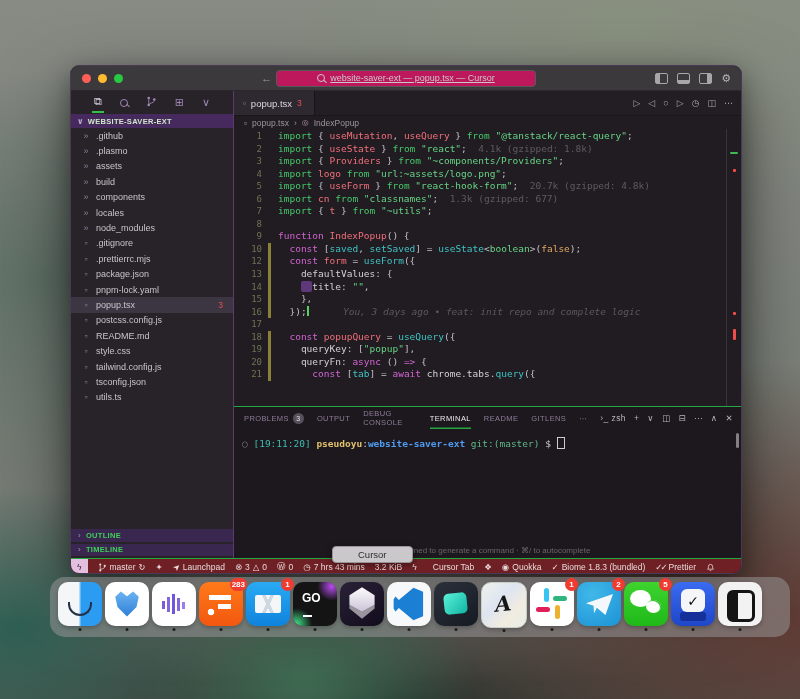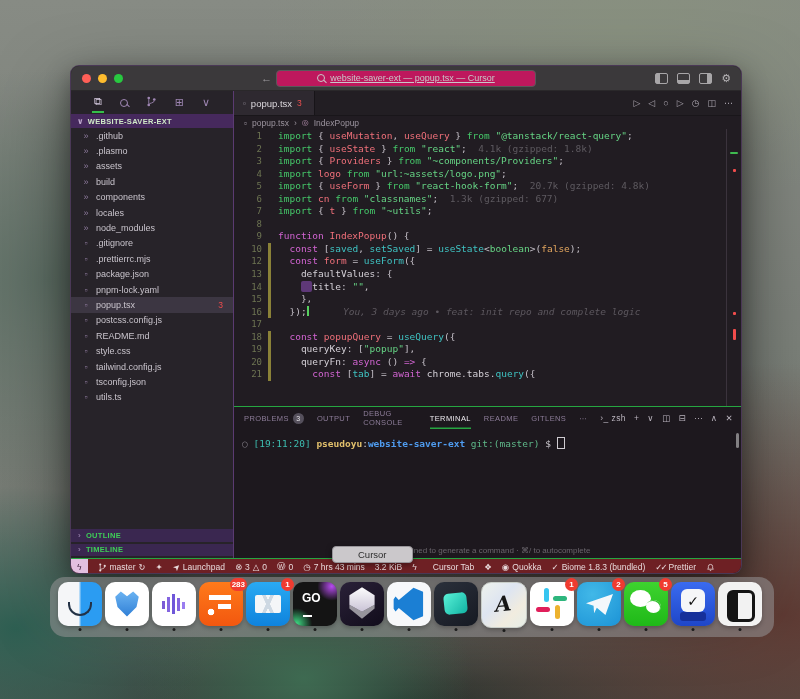--- a/index.html
+++ b/index.html
@@ -95,21 +95,21 @@
   .sb-right{display:flex;align-items:center;gap:10px;padding-right:26px;}
   .sbi{display:inline-flex;align-items:center;gap:3px;white-space:nowrap;}
   .sbi-accent{background:#e3bfe0;color:#42243f;height:16px;padding:0 6px;margin-right:0px;}
   .sic{display:inline-flex;align-items:center;font-size:8.5px;}
   .sic svg{width:9px;height:9px;}
   .rot45{transform:rotate(-45deg);}
   .tight{letter-spacing:-2px;}
   
   .tooltip{position:absolute;left:332px;top:546px;background:#cbc8cb;color:#2d2d2d;font-size:9.5px;padding:2px 25px;border-radius:4px;border:1px solid #98959a;box-shadow:0 2px 6px rgba(0,0,0,.4);z-index:30;}
   
-  .dock{position:absolute;left:50px;top:577px;width:716px;height:55px;background:rgba(150,148,150,.55);border-radius:15px;display:flex;align-items:flex-start;padding:5px 0 0 8px;gap:3px;z-index:20;}
+  .dock{position:absolute;left:50px;top:577px;width:716px;height:55px;background:rgba(150,148,150,.55);border-radius:15px;display:flex;align-items:flex-start;padding:5px 16px 0 8px;gap:3px;z-index:20;}
   .app{width:44px;height:44px;border-radius:10px;position:relative;flex:0 0 auto;box-shadow:0 2px 4px rgba(0,0,0,.25);}
   .badge{position:absolute;top:-4px;right:-4px;min-width:9px;height:13px;padding:0 2px;background:#f03b30;border-radius:8px;color:#fff;font-size:8px;font-weight:bold;display:flex;align-items:center;justify-content:center;z-index:3;}
   .rdot{position:absolute;bottom:-5px;left:50%;transform:translateX(-50%);width:3px;height:3px;border-radius:50%;background:#1c1c1c;}
   .app::before,.app::after{content:"";position:absolute;}
   .di-finder{background:linear-gradient(90deg,#f5f6f8 0 47%, #2b9cf2 53% 100%);}
   .di-finder::after{left:10px;right:10px;bottom:10px;height:12px;border:2px solid #233246;border-top:none;border-radius:0 0 12px 12px;}
   .di-fox-browser{background:#fff;}
   .di-fox-browser::after{left:8px;top:9px;width:28px;height:26px;background:linear-gradient(180deg,#6cb4f2,#2f7fd6);clip-path:polygon(8% 22%,28% 2%,50% 20%,72% 2%,92% 22%,84% 62%,50% 98%,16% 62%);}
   .di-audio-app{background:#fff;}
   .di-audio-app::after{left:10px;top:12px;width:24px;height:20px;background:

